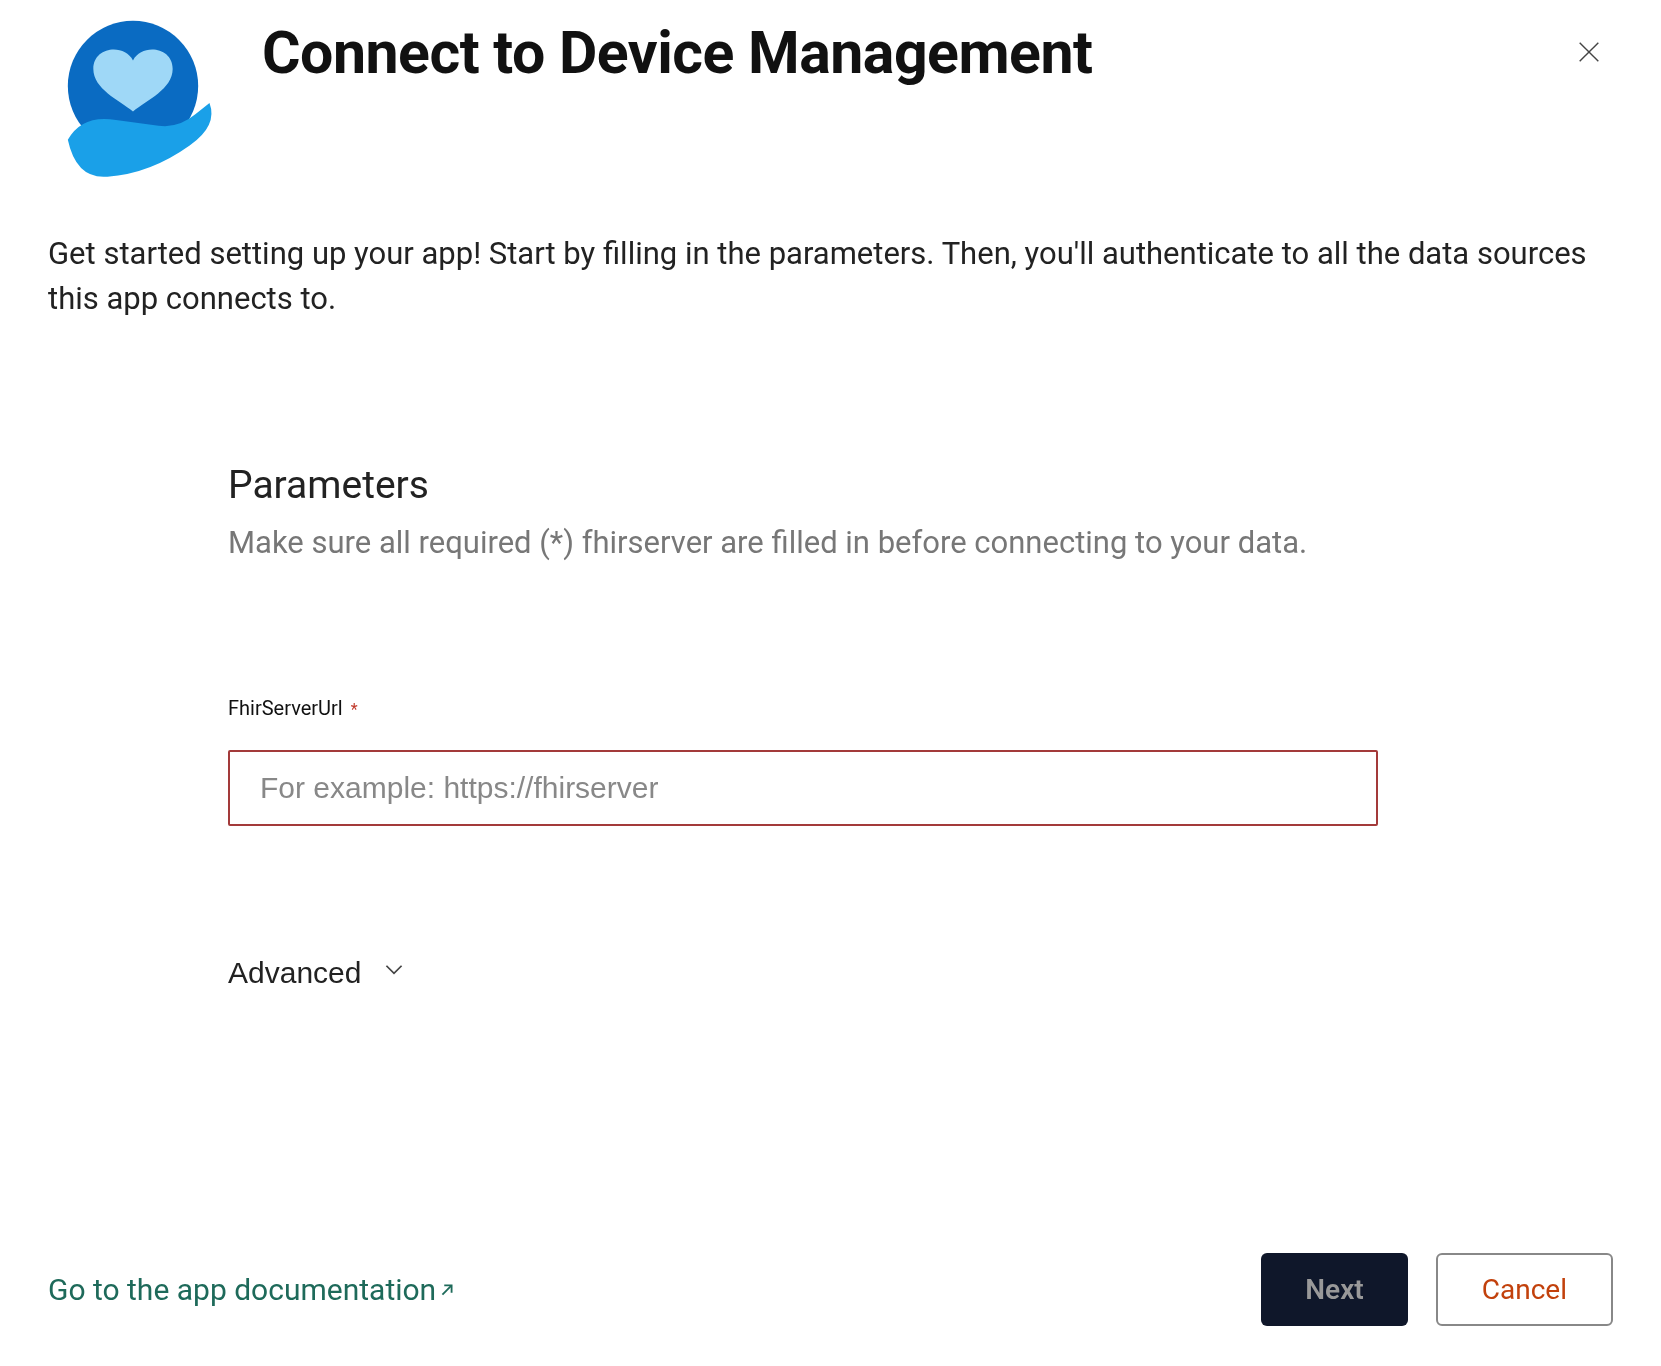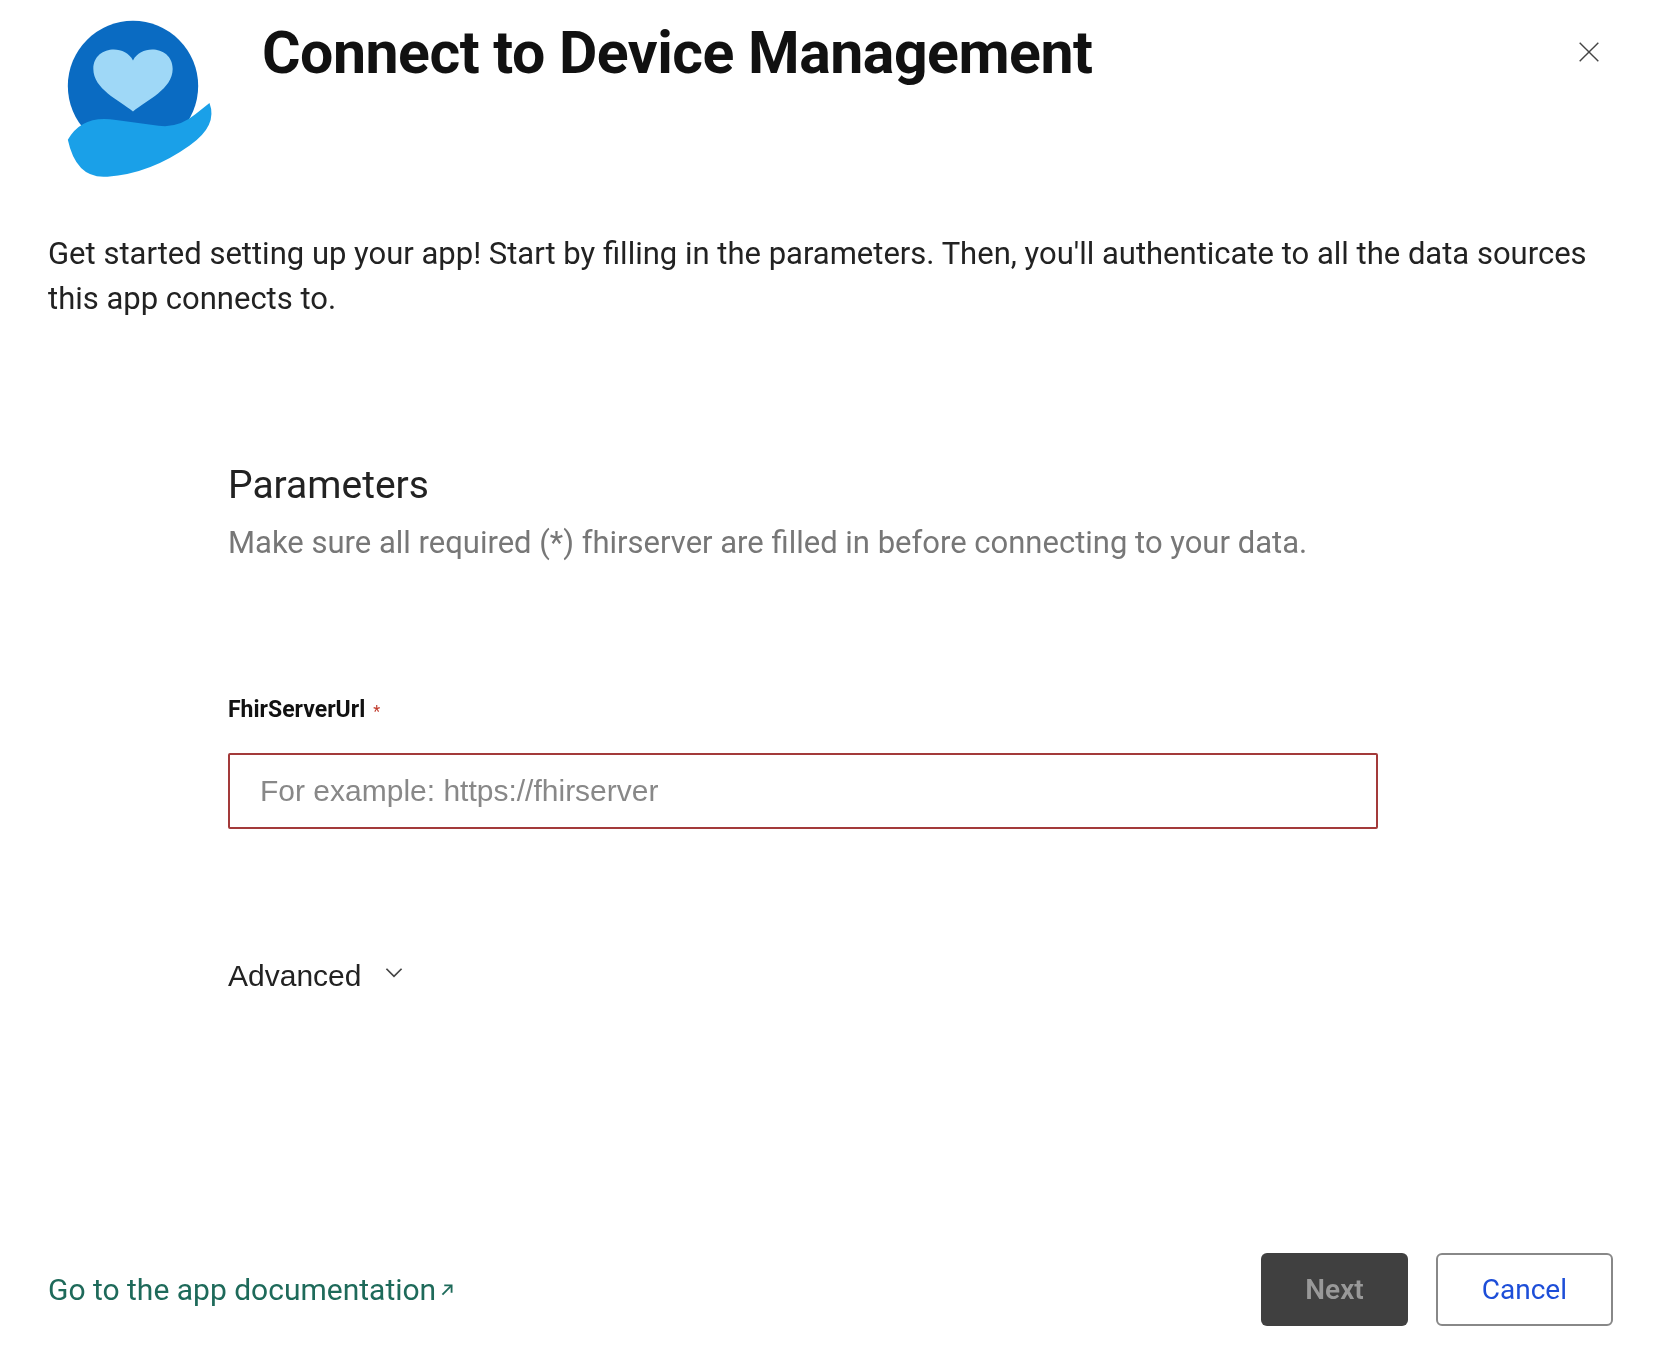--- a/index.html
+++ b/index.html
@@ -72,22 +72,22 @@
     margin: 0 0 12px 0;
   }
   .section-desc {
     font-size: 31px;
     color: #777;
     line-height: 1.5;
     margin: 0;
   }
   .field-block { margin-top: 130px; }
   .field-label {
-    font-size: 23px;
-    font-weight: 700;
+    font-size: 20px;
+    font-weight: 400;
     color: #111;
   }
   .req-star { color: #c0392b; font-weight: 400; margin-left: 4px; }
   .field-input {
     display: block;
     margin-top: 30px;
     width: 1150px;
     height: 76px;
     font-size: 30px;
     padding: 0 30px;
@@ -132,29 +132,29 @@
   .doc-link svg { width: 22px; height: 22px; stroke: #1e6a5a; stroke-width: 2; fill: none; }
   .btn-row { display: flex; gap: 28px; }
   .btn {
     font-size: 28px;
     padding: 18px 44px;
     border-radius: 6px;
     cursor: pointer;
     font-family: inherit;
   }
   .btn-next {
-    background: #404040;
+    background: #0f172a;
     color: #999;
     border: none;
     font-weight: 600;
     text-align: center;
   }
   .btn-cancel {
     background: #fff;
-    color: #1d4ed8;
+    color: #c2410c;
     border: 2px solid #888;
     font-weight: 400;
   }
 </style>
 </head>
 <body>
 
 <div class="dialog">
 
   <button class="close-btn" aria-label="Close">

